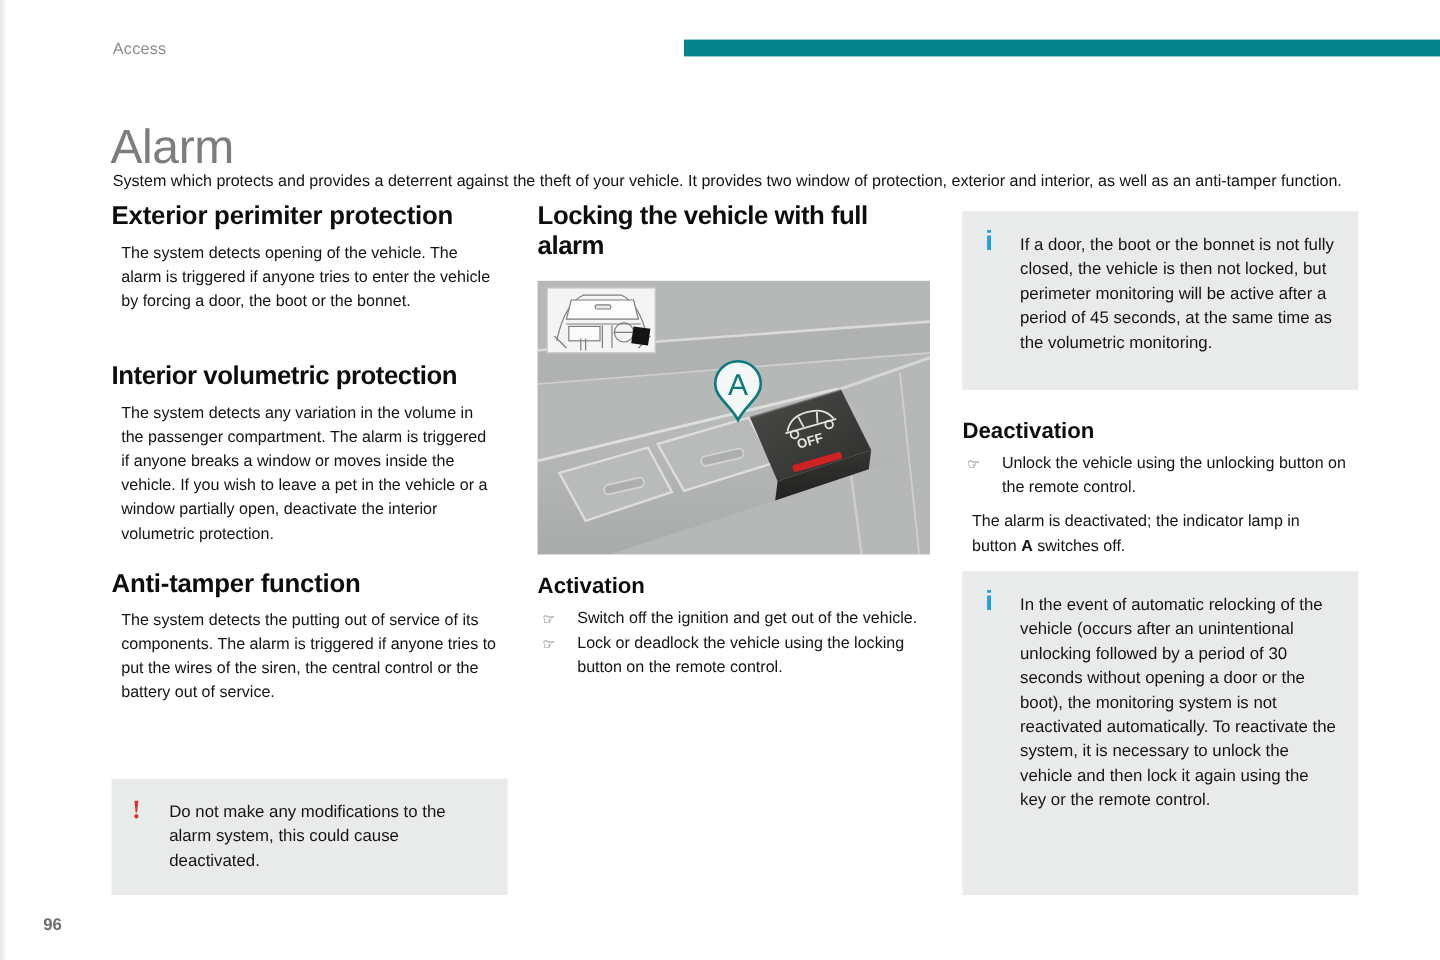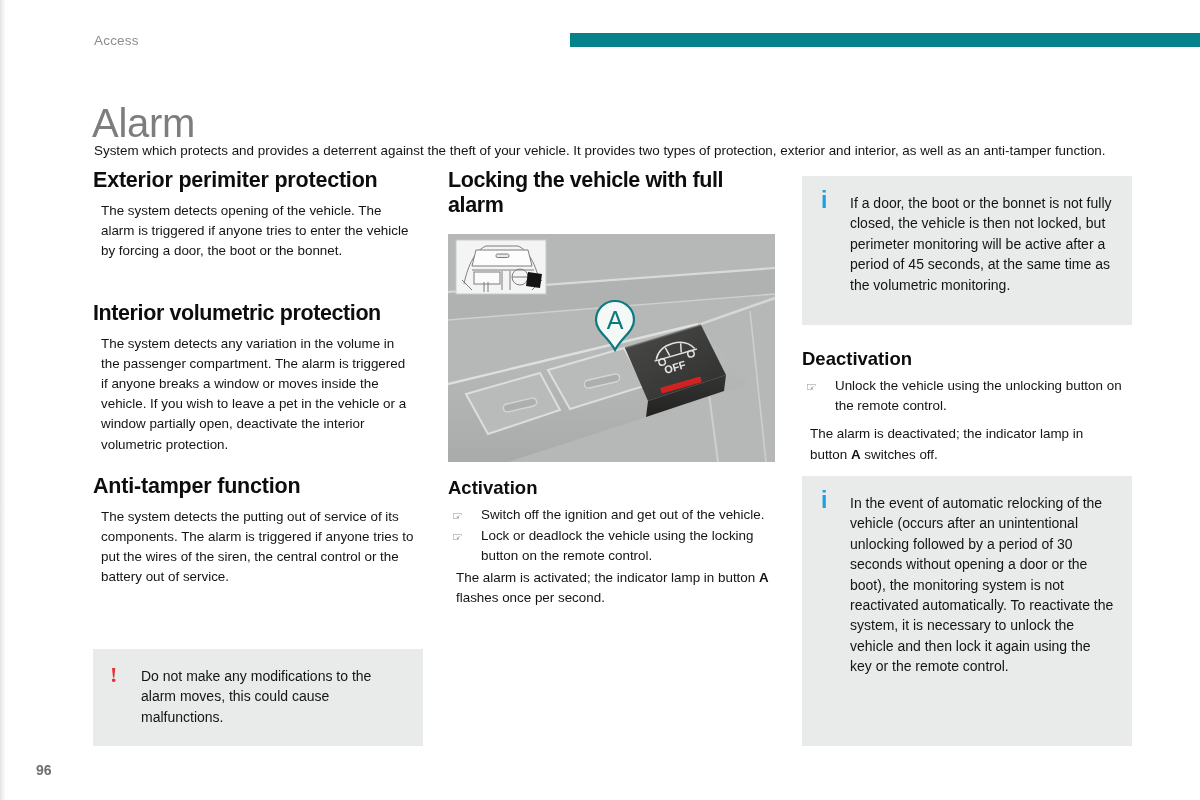--- a/index.html
+++ b/index.html
@@ -208,41 +208,41 @@
 
 <div class="page">
 
   <div class="page-edge-left"></div>
 
   <div class="header-rule"></div>
   <div class="section-label">Access</div>
 
   <h1 class="page-title">Alarm</h1>
 
-  <p class="intro">System which protects and provides a deterrent against the theft of your vehicle. It provides two types of protection, exterior and interior, as well as an anti-tamper function.</p>
+  <p class="intro">System which protects and provides a deterrent against the theft of your vehicle. It provides two window of protection, exterior and interior, as well as an anti-tamper function.</p>
 
   <div class="col col-left">
 
     <h2 class="sub">Exterior perimiter protection</h2>
     <p class="body">The system detects opening of the vehicle. The alarm is triggered if anyone tries to enter the vehicle by forcing a door, the boot or the bonnet.</p>
 
     <div class="gap-lg"></div>
 
     <h2 class="sub tight">Interior volumetric protection</h2>
     <p class="body">The system detects any variation in the volume in the passenger compartment. The alarm is triggered if anyone breaks a window or moves inside the vehicle. If you wish to leave a pet in the vehicle or a window partially open, deactivate the interior volumetric protection.</p>
 
     <div class="gap-sm"></div>
 
     <h2 class="sub">Anti-tamper function</h2>
     <p class="body">The system detects the putting out of service of its components. The alarm is triggered if anyone tries to put the wires of the siren, the central control or the battery out of service.</p>
   </div>
 
   <div class="callout callout-warn-left">
     <span class="cal-icon warn">!</span>
-    <p>Do not make any modifications to the alarm moves, this could cause malfunctions.</p>
+    <p>Do not make any modifications to the alarm system, this could cause deactivated.</p>
   </div>
 
   <div class="col col-mid">
     <h2 class="sub tight">Locking the vehicle with full alarm</h2>
   </div>
 
   <div class="figure">
     <svg width="327" height="228" viewBox="0 0 327 228" xmlns="http://www.w3.org/2000/svg">
       <defs>
         <linearGradient id="trimGrad" x1="0" y1="0" x2="0" y2="1">
@@ -323,23 +323,20 @@
     <ul class="hand-list">
       <li>
         <span class="hand-icon">☞</span>
         <span>Switch off the ignition and get out of the vehicle.</span>
       </li>
       <li>
         <span class="hand-icon">☞</span>
         <span>Lock or deadlock the vehicle using the locking button on the remote control.</span>
       </li>
     </ul>
-    <p class="body" style="margin-top:0px;">
-      <span>The alarm is activated; the indicator lamp in button </span><b>A</b><span> flashes once per second.</span>
-    </p>
   </div>
 
   <div class="callout callout-info-1">
     <span class="cal-icon info">i</span>
     <p>If a door, the boot or the bonnet is not fully closed, the vehicle is then not locked, but perimeter monitoring will be active after a period of 45 seconds, at the same time as the volumetric monitoring.</p>
   </div>
 
   <div style="position:absolute; left:802px; top:347px; width:330px;">
     <h3 class="sub-sm">Deactivation</h3>
     <ul class="hand-list">

